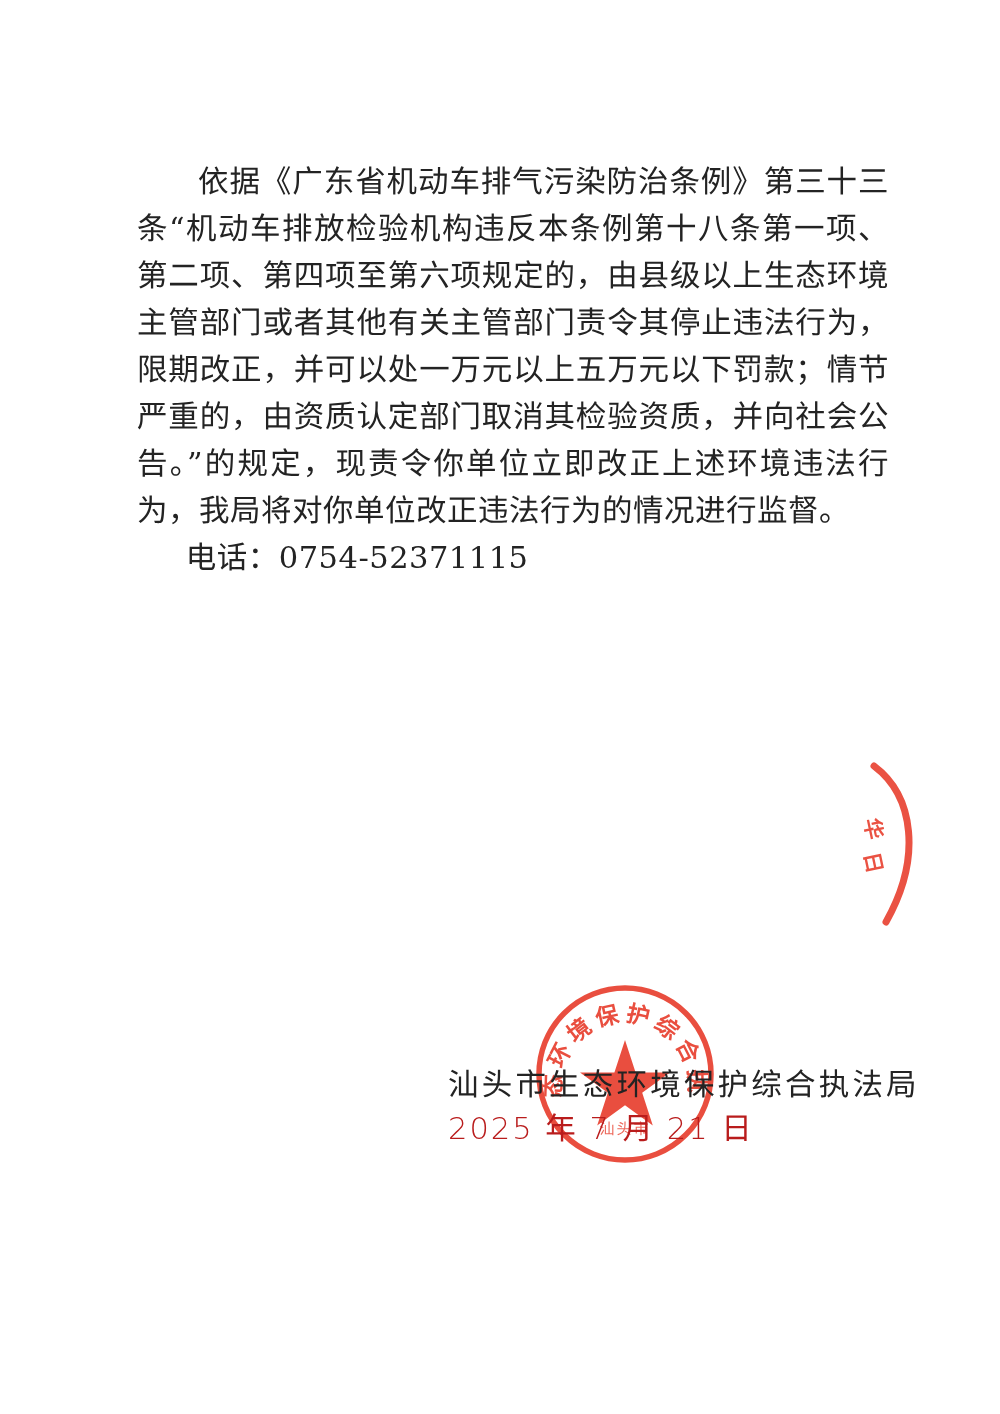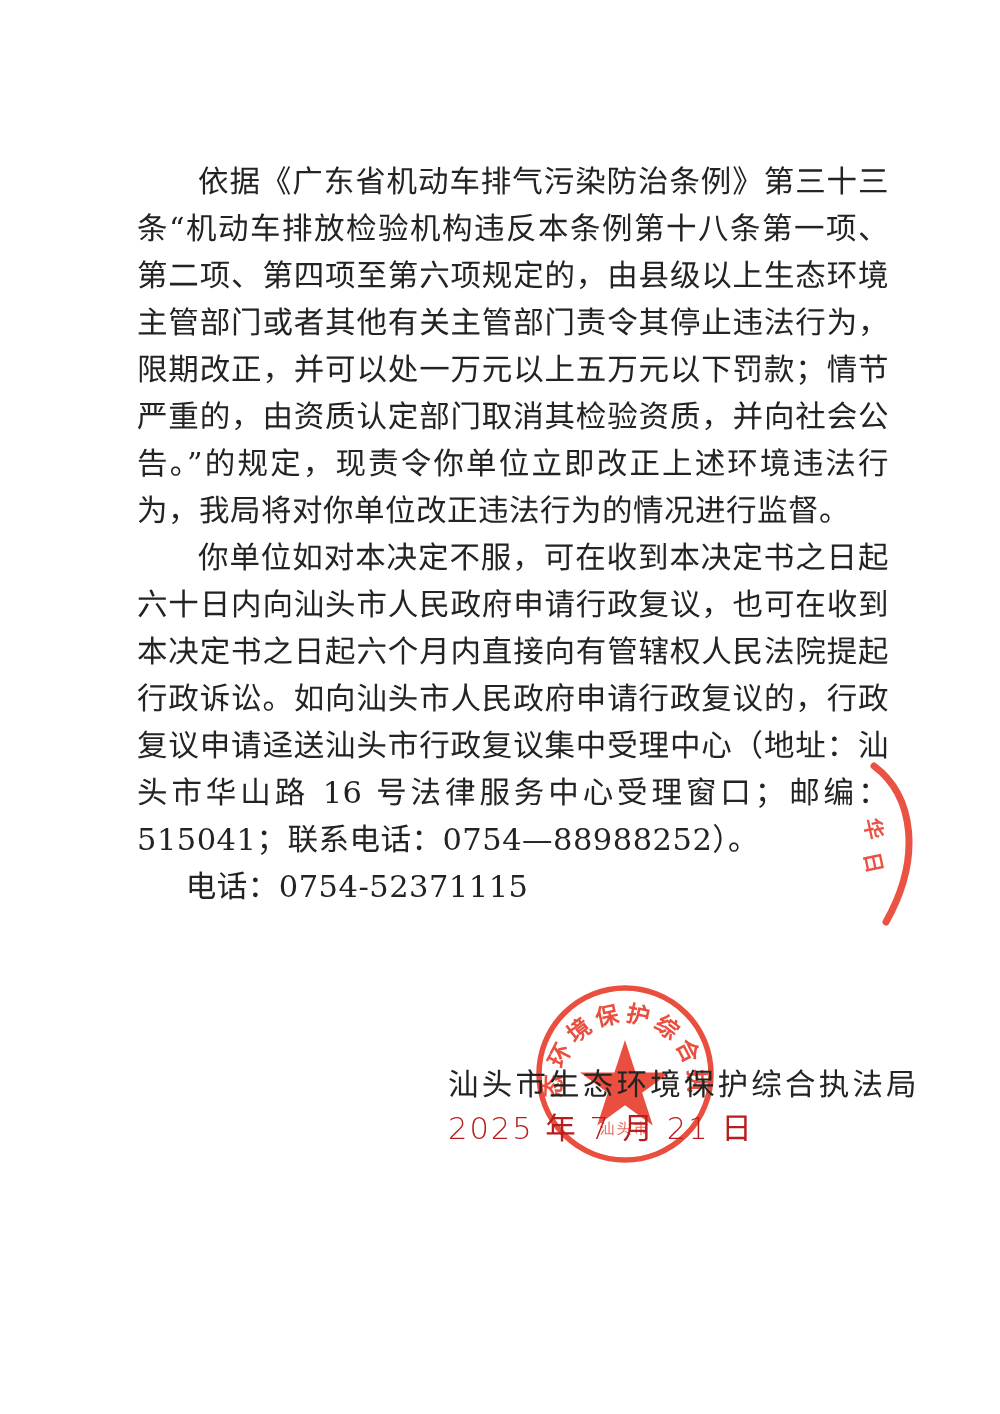--- a/index.html
+++ b/index.html
@@ -110,21 +110,20 @@
 </style>
 </head>
 <body>
 
 <div class="page">
 
   <div class="doc-body">
 
     <p class="para indent">依据《广东省机动车排气污染防治条例》第三十三条“机动车排放检验机构违反本条例第十八条第一项、第二项、第四项至第六项规定的，由县级以上生态环境主管部门或者其他有关主管部门责令其停止违法行为，限期改正，并可以处一万元以上五万元以下罚款；情节严重的，由资质认定部门取消其检验资质，并向社会公告。”的规定，现责令你单位立即改正上述环境违法行为，我局将对你单位改正违法行为的情况进行监督。</p>
 
-    <p class="para indent">你单位如对本决定不服，可在收到本决定书之日起六十日内向汕头市人民政府申请行政复议，也可在收到本决定书之日起六个月内直接向有管辖权人民法院提起行政诉讼。如向汕头市人民政府申请行政复议的，行政复议申请迳送汕头市行政复议集中受理中心（地址：汕头市华山路 16 号法律服务中心受理窗口；邮编：515041；联系电话：0754—88988252）。</p>
 
 
 
     <p class="para indent1 tight">电话：0754-52371115</p>
 
   </div>
 
   <div class="seal">
     <svg viewBox="0 0 184 184" xmlns="http://www.w3.org/2000/svg">
       <defs>

